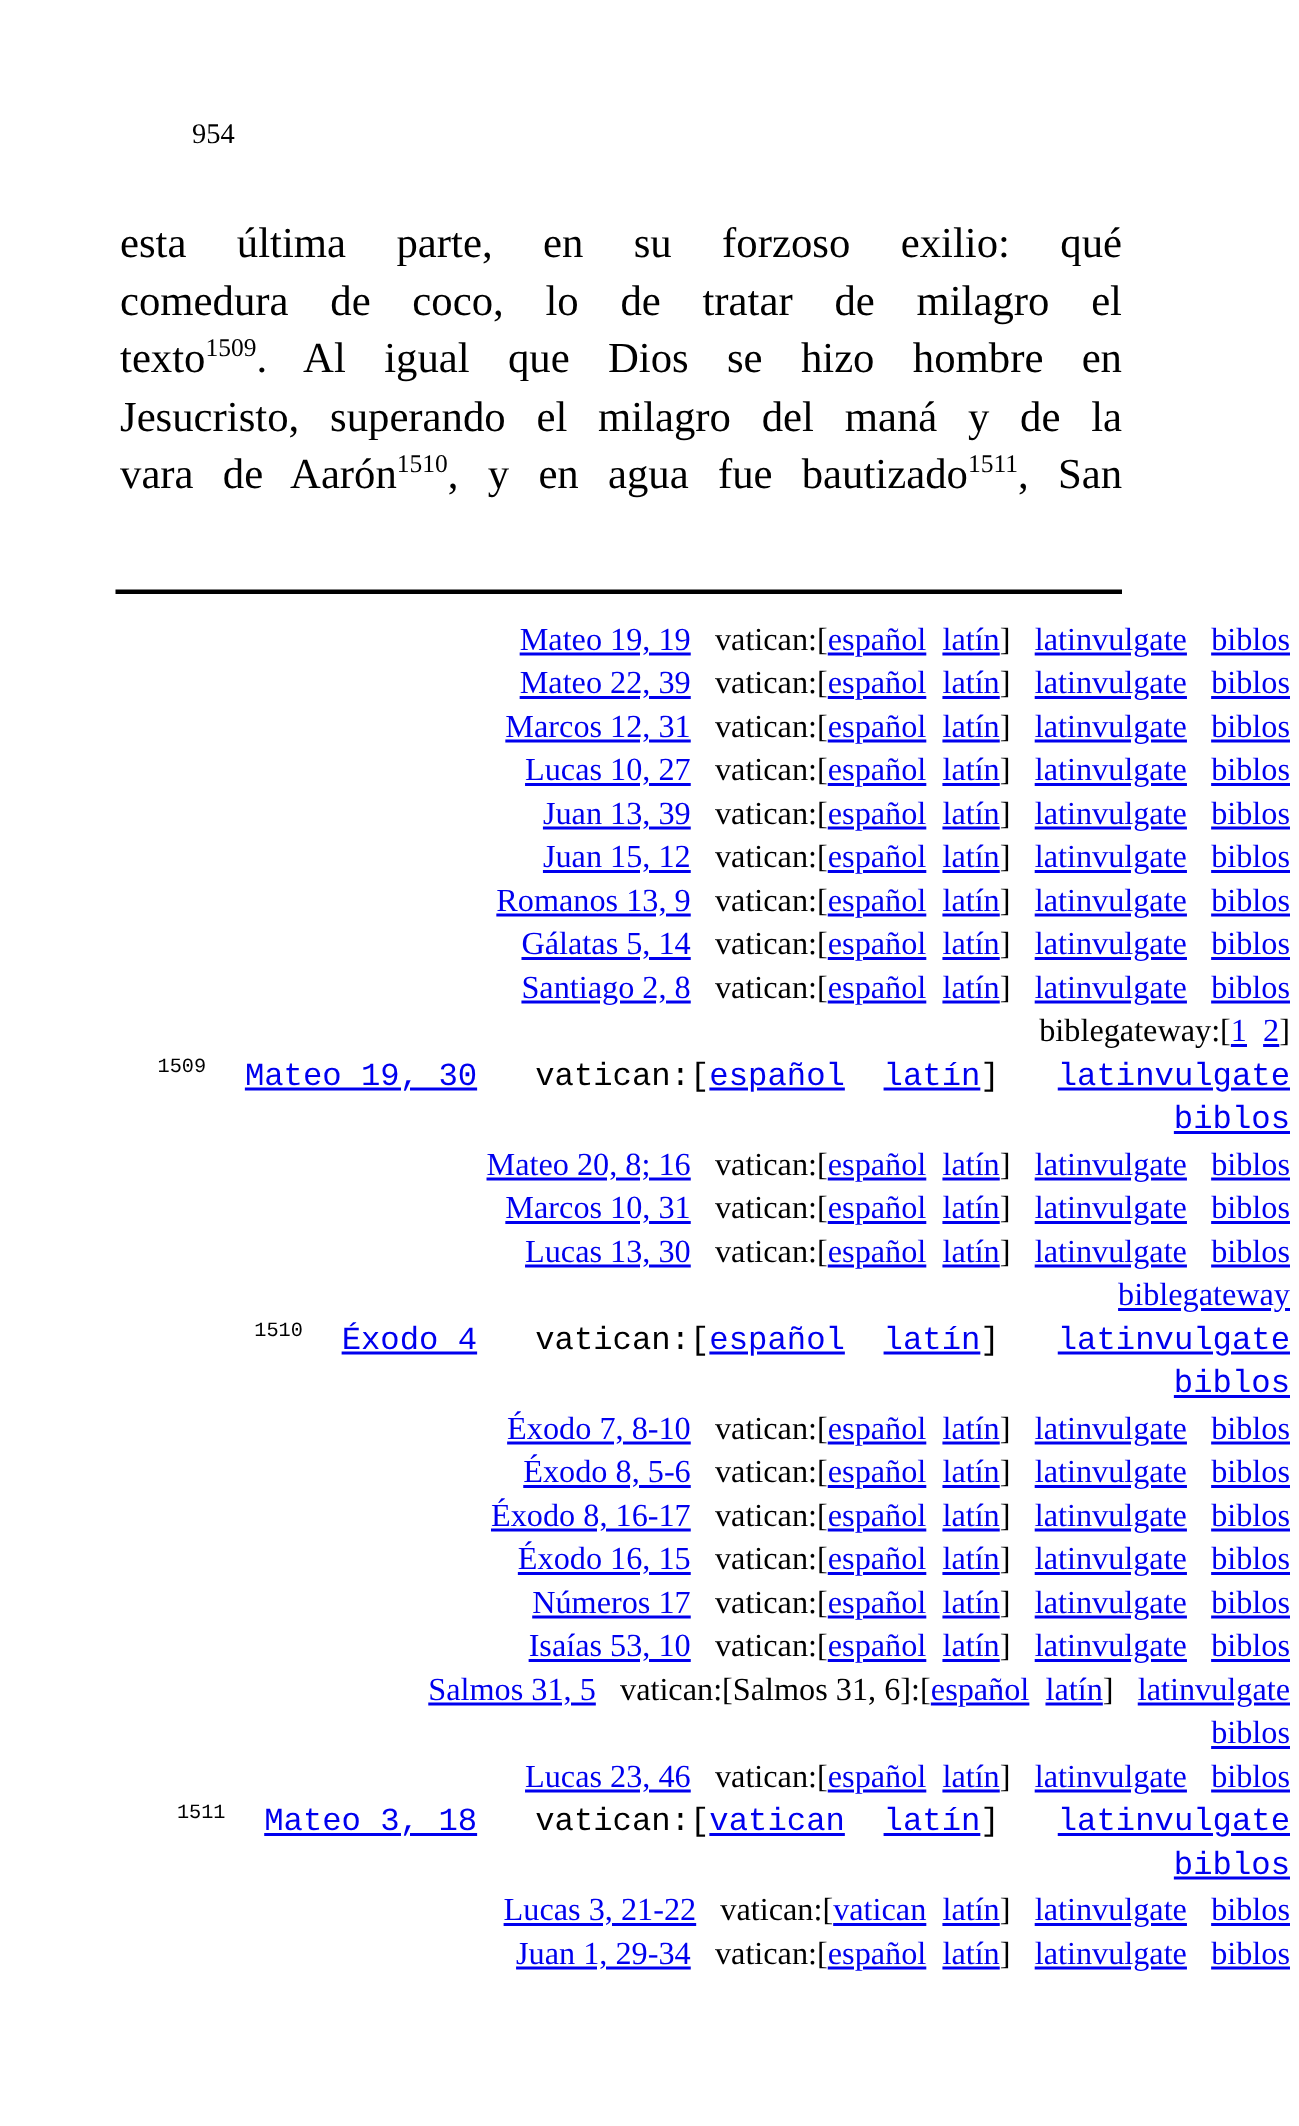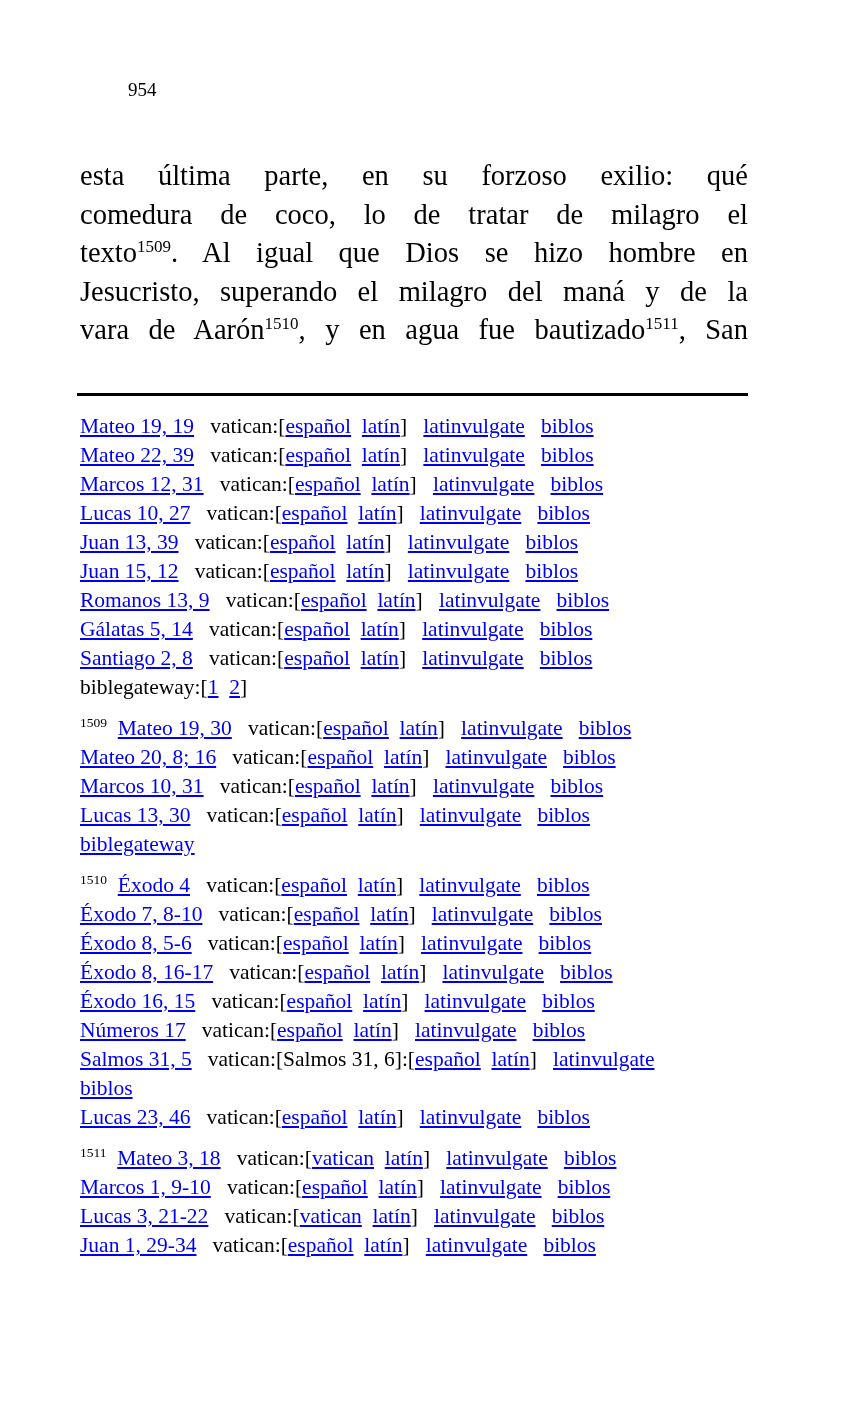--- a/index.html
+++ b/index.html
@@ -19,21 +19,21 @@
     position: absolute;
     left: 80px;
     top: 76px;
     font-size: 19px;
     line-height: 27px;
     margin-left: 48px;
   }
   .paragraph {
     position: absolute;
     left: 80px;
-    top: 157px;
+    top: 144px;
     width: 668px;
     font-size: 28.5px;
     line-height: 38.5px;
   }
   .para-line {
     text-align: justify;
     text-align-last: justify;
     -moz-text-align-last: justify;
   }
   .para-line .sup {
@@ -52,23 +52,25 @@
   .footnotes {
     position: absolute;
     left: 80px;
     top: 412px;
     width: 780px;
     font-size: 21.5px;
     line-height: 29px;
   }
   .fn-line {
     white-space: pre-wrap;
+    text-align: right;
   }
   .fn-sup-line {
-    margin-top: 12px;
+    margin-top: 2px;
+    font-family: Liberation Mono, monospace;
   }
   .footnotes .sup {
     font-size: 13.5px;
     vertical-align: super;
     line-height: 0;
   }
   .lnk {
     color: var(--link-color, #0000EE);
     text-decoration: underline;
     cursor: pointer;
@@ -107,20 +109,20 @@
     <div class="fn-line"><span class="lnk">Mateo 20, 8; 16</span><span class="txt">   vatican:[</span><span class="lnk">español</span><span class="txt">  </span><span class="lnk">latín</span><span class="txt">]   </span><span class="lnk">latinvulgate</span><span class="txt">   </span><span class="lnk">biblos</span></div>
     <div class="fn-line"><span class="lnk">Marcos 10, 31</span><span class="txt">   vatican:[</span><span class="lnk">español</span><span class="txt">  </span><span class="lnk">latín</span><span class="txt">]   </span><span class="lnk">latinvulgate</span><span class="txt">   </span><span class="lnk">biblos</span></div>
     <div class="fn-line"><span class="lnk">Lucas 13, 30</span><span class="txt">   vatican:[</span><span class="lnk">español</span><span class="txt">  </span><span class="lnk">latín</span><span class="txt">]   </span><span class="lnk">latinvulgate</span><span class="txt">   </span><span class="lnk">biblos</span></div>
     <div class="fn-line"><span class="lnk">biblegateway</span></div>
     <div class="fn-line fn-sup-line"><span class="sup">1510</span><span class="txt">  </span><span class="lnk">Éxodo 4</span><span class="txt">   vatican:[</span><span class="lnk">español</span><span class="txt">  </span><span class="lnk">latín</span><span class="txt">]   </span><span class="lnk">latinvulgate</span><span class="txt">   </span><span class="lnk">biblos</span></div>
     <div class="fn-line"><span class="lnk">Éxodo 7, 8-10</span><span class="txt">   vatican:[</span><span class="lnk">español</span><span class="txt">  </span><span class="lnk">latín</span><span class="txt">]   </span><span class="lnk">latinvulgate</span><span class="txt">   </span><span class="lnk">biblos</span></div>
     <div class="fn-line"><span class="lnk">Éxodo 8, 5-6</span><span class="txt">   vatican:[</span><span class="lnk">español</span><span class="txt">  </span><span class="lnk">latín</span><span class="txt">]   </span><span class="lnk">latinvulgate</span><span class="txt">   </span><span class="lnk">biblos</span></div>
     <div class="fn-line"><span class="lnk">Éxodo 8, 16-17</span><span class="txt">   vatican:[</span><span class="lnk">español</span><span class="txt">  </span><span class="lnk">latín</span><span class="txt">]   </span><span class="lnk">latinvulgate</span><span class="txt">   </span><span class="lnk">biblos</span></div>
     <div class="fn-line"><span class="lnk">Éxodo 16, 15</span><span class="txt">   vatican:[</span><span class="lnk">español</span><span class="txt">  </span><span class="lnk">latín</span><span class="txt">]   </span><span class="lnk">latinvulgate</span><span class="txt">   </span><span class="lnk">biblos</span></div>
     <div class="fn-line"><span class="lnk">Números 17</span><span class="txt">   vatican:[</span><span class="lnk">español</span><span class="txt">  </span><span class="lnk">latín</span><span class="txt">]   </span><span class="lnk">latinvulgate</span><span class="txt">   </span><span class="lnk">biblos</span></div>
+    <div class="fn-line"><span class="lnk">Isaías 53, 10</span><span class="txt">   vatican:[</span><span class="lnk">español</span><span class="txt">  </span><span class="lnk">latín</span><span class="txt">]   </span><span class="lnk">latinvulgate</span><span class="txt">   </span><span class="lnk">biblos</span></div>
     <div class="fn-line"><span class="lnk">Salmos 31, 5</span><span class="txt">   vatican:[Salmos 31, 6]:[</span><span class="lnk">español</span><span class="txt">  </span><span class="lnk">latín</span><span class="txt">]   </span><span class="lnk">latinvulgate</span></div>
     <div class="fn-line"><span class="lnk">biblos</span></div>
     <div class="fn-line"><span class="lnk">Lucas 23, 46</span><span class="txt">   vatican:[</span><span class="lnk">español</span><span class="txt">  </span><span class="lnk">latín</span><span class="txt">]   </span><span class="lnk">latinvulgate</span><span class="txt">   </span><span class="lnk">biblos</span></div>
     <div class="fn-line fn-sup-line"><span class="sup">1511</span><span class="txt">  </span><span class="lnk">Mateo 3, 18</span><span class="txt">   vatican:[</span><span class="lnk">vatican</span><span class="txt">  </span><span class="lnk">latín</span><span class="txt">]   </span><span class="lnk">latinvulgate</span><span class="txt">   </span><span class="lnk">biblos</span></div>
-    <div class="fn-line"><span class="lnk">Marcos 1, 9-10</span><span class="txt">   vatican:[</span><span class="lnk">español</span><span class="txt">  </span><span class="lnk">latín</span><span class="txt">]   </span><span class="lnk">latinvulgate</span><span class="txt">   </span><span class="lnk">biblos</span></div>
     <div class="fn-line"><span class="lnk">Lucas 3, 21-22</span><span class="txt">   vatican:[</span><span class="lnk">vatican</span><span class="txt">  </span><span class="lnk">latín</span><span class="txt">]   </span><span class="lnk">latinvulgate</span><span class="txt">   </span><span class="lnk">biblos</span></div>
     <div class="fn-line"><span class="lnk">Juan 1, 29-34</span><span class="txt">   vatican:[</span><span class="lnk">español</span><span class="txt">  </span><span class="lnk">latín</span><span class="txt">]   </span><span class="lnk">latinvulgate</span><span class="txt">   </span><span class="lnk">biblos</span></div>
   </div>
 
 </body></html>

